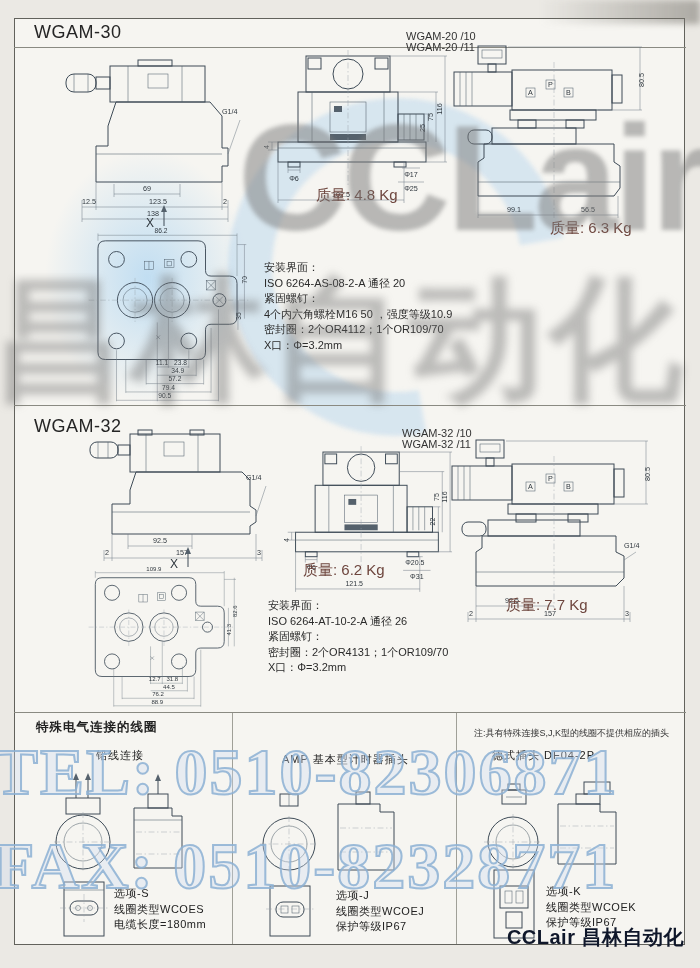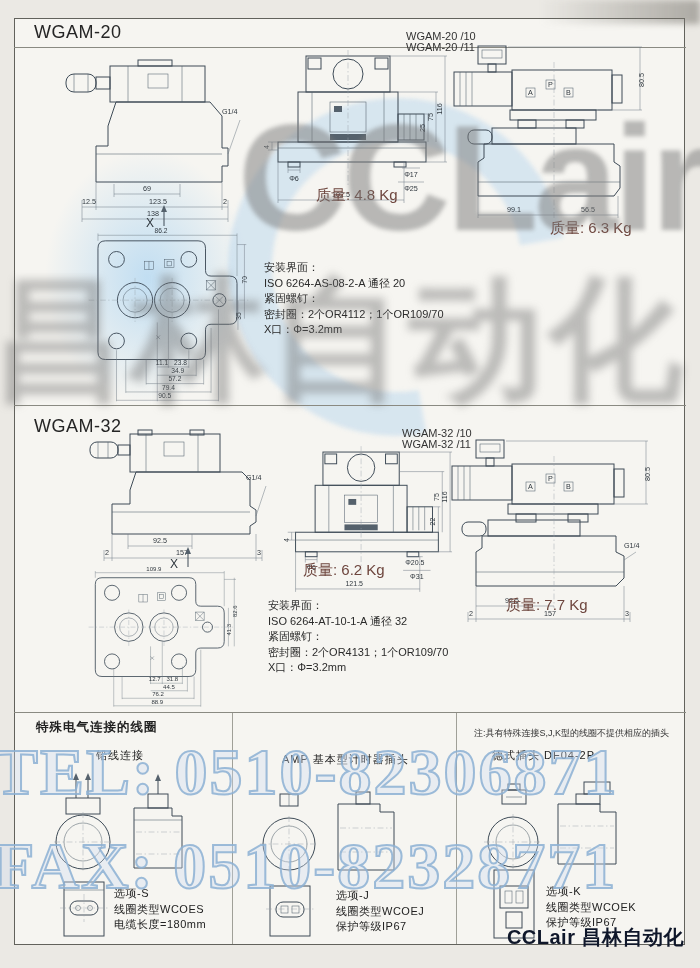--- a/index.html
+++ b/index.html
@@ -54,21 +54,21 @@
 <div class="abs decor decor-smudge"></div>
 <div class="abs decor decor-patch"></div>
 <div class="abs decor decor-c"></div>
 
 <div class="abs hline" style="left:14px;top:47px;width:672px"></div>
 <div class="abs hline" style="left:14px;top:405px;width:672px"></div>
 <div class="abs hline" style="left:14px;top:712px;width:672px"></div>
 <div class="abs vline" style="left:232px;top:713px;height:231px"></div>
 <div class="abs vline" style="left:456px;top:713px;height:231px"></div>
 
-<div class="abs z2 sec-title" style="left:34px;top:22px">WGAM-20</div>
+<div class="abs z2 sec-title" style="left:34px;top:22px">WGAM-30</div>
 <div class="abs z2 variants" style="left:406px;top:31px">
   <div>WGAM-20 /10</div>
   <div>WGAM-20 /11</div>
 </div>
 
 <svg class="abs z2" style="left:50px;top:54px" width="205" height="174" viewBox="0 0 205 174">
   <g class="o">
     <rect x="16" y="20" width="30" height="18" rx="8"></rect>
     <rect x="46" y="23" width="14" height="12"></rect>
     <rect x="60" y="12" width="95" height="36"></rect>
@@ -263,20 +263,21 @@
   <text class="t" x="118" y="158.5" text-anchor="middle">34.9</text>
   <text class="t" x="115" y="167.5" text-anchor="middle">57.2</text>
   <text class="t" x="108" y="176.5" text-anchor="middle">79.4</text>
   <text class="t" x="104" y="185.5" text-anchor="middle">90.5</text>
 </svg>
 
 <div class="abs z2 specs" style="left:264px;top:260px">
   <div>安装界面：</div>
   <div>ISO 6264-AS-08-2-A 通径 20</div>
   <div>紧固螺钉：</div>
+  <div>4个内六角螺栓M16 50 ，强度等级10.9</div>
   <div>密封圈：2个OR4112；1个OR109/70</div>
   <div>X口：Φ=3.2mm</div>
 </div>
 
 <div class="abs z2 sec-title" style="left:34px;top:416px">WGAM-32</div>
 <div class="abs z2 variants" style="left:402px;top:428px">
   <div>WGAM-32 /10</div>
   <div>WGAM-32 /11</div>
 </div>
 
@@ -474,21 +475,21 @@
   <text class="t" transform="rotate(-90 192 76)" x="192" y="76" text-anchor="middle">41.3</text>
   <text class="t" x="101" y="137.5" text-anchor="middle" font-size="6.6">12.7</text>
   <text class="t" x="122" y="137.5" text-anchor="middle" font-size="6.6">31.8</text>
   <text class="t" x="118" y="146.5" text-anchor="middle">44.5</text>
   <text class="t" x="105" y="155.5" text-anchor="middle">76.2</text>
   <text class="t" x="104" y="164.5" text-anchor="middle">88.9</text>
 </svg>
 
 <div class="abs z2 specs" style="left:268px;top:598px">
   <div>安装界面：</div>
-  <div>ISO 6264-AT-10-1-A 通径 32</div>
+  <div>ISO 6264-AT-10-2-A 通径 26</div>
   <div>紧固螺钉：</div>
   <div>密封圈：2个OR4131；1个OR109/70</div>
   <div>X口：Φ=3.2mm</div>
 </div>
 
 <div class="abs z2 coil-title" style="left:36px;top:719px">特殊电气连接的线圈</div>
 <div class="abs z2 coil-note" style="left:474px;top:727px">注:具有特殊连接S,J,K型的线圈不提供相应的插头</div>
 
 <div class="abs z2 coil-header" style="left:96px;top:748px">铅线连接</div>
 <div class="abs z2 coil-header" style="left:282px;top:752px">AMP 基本型计时器插头</div>

